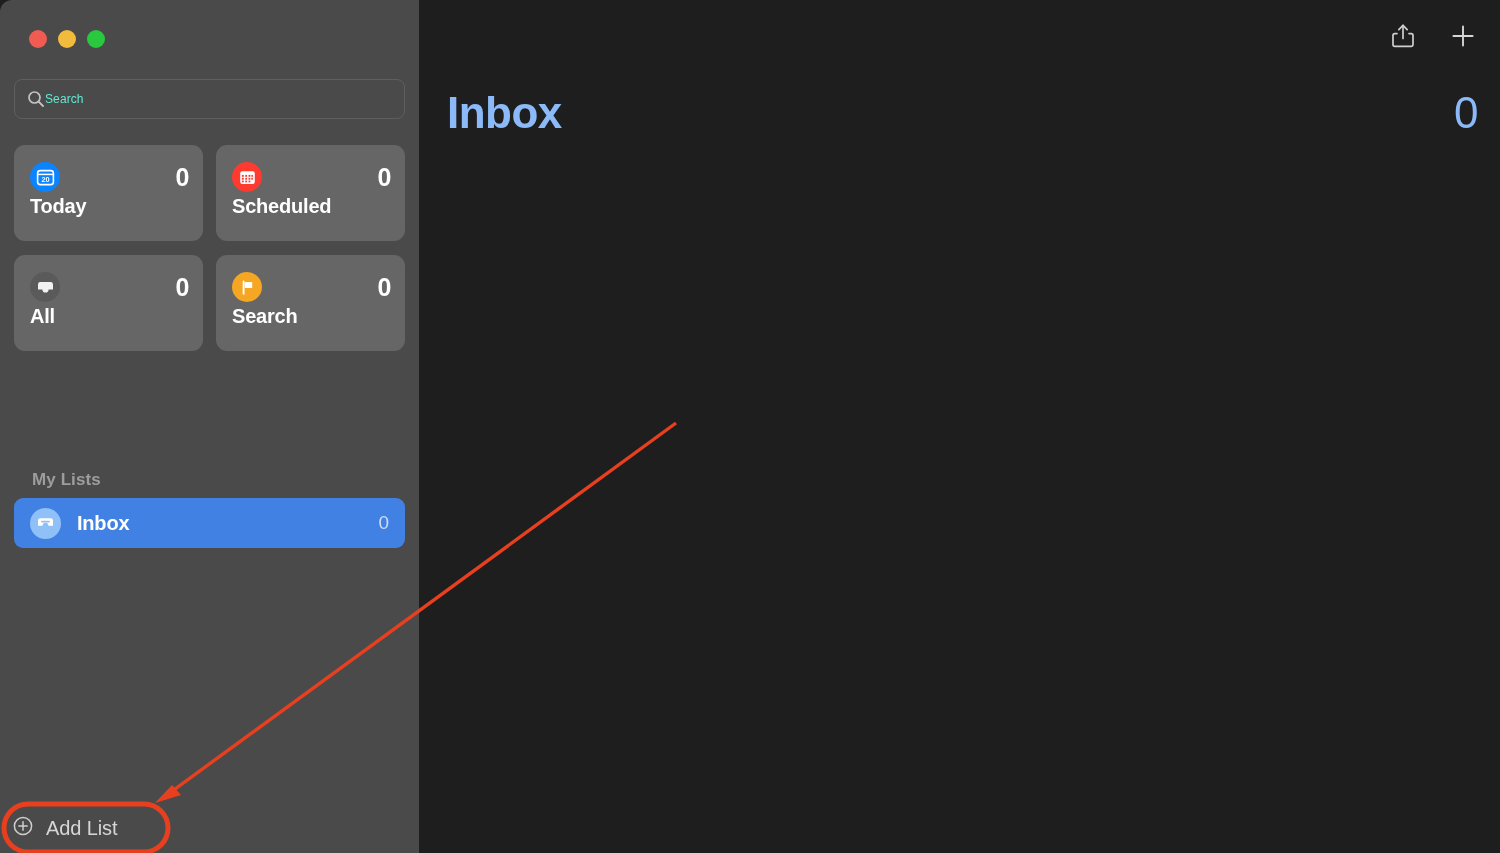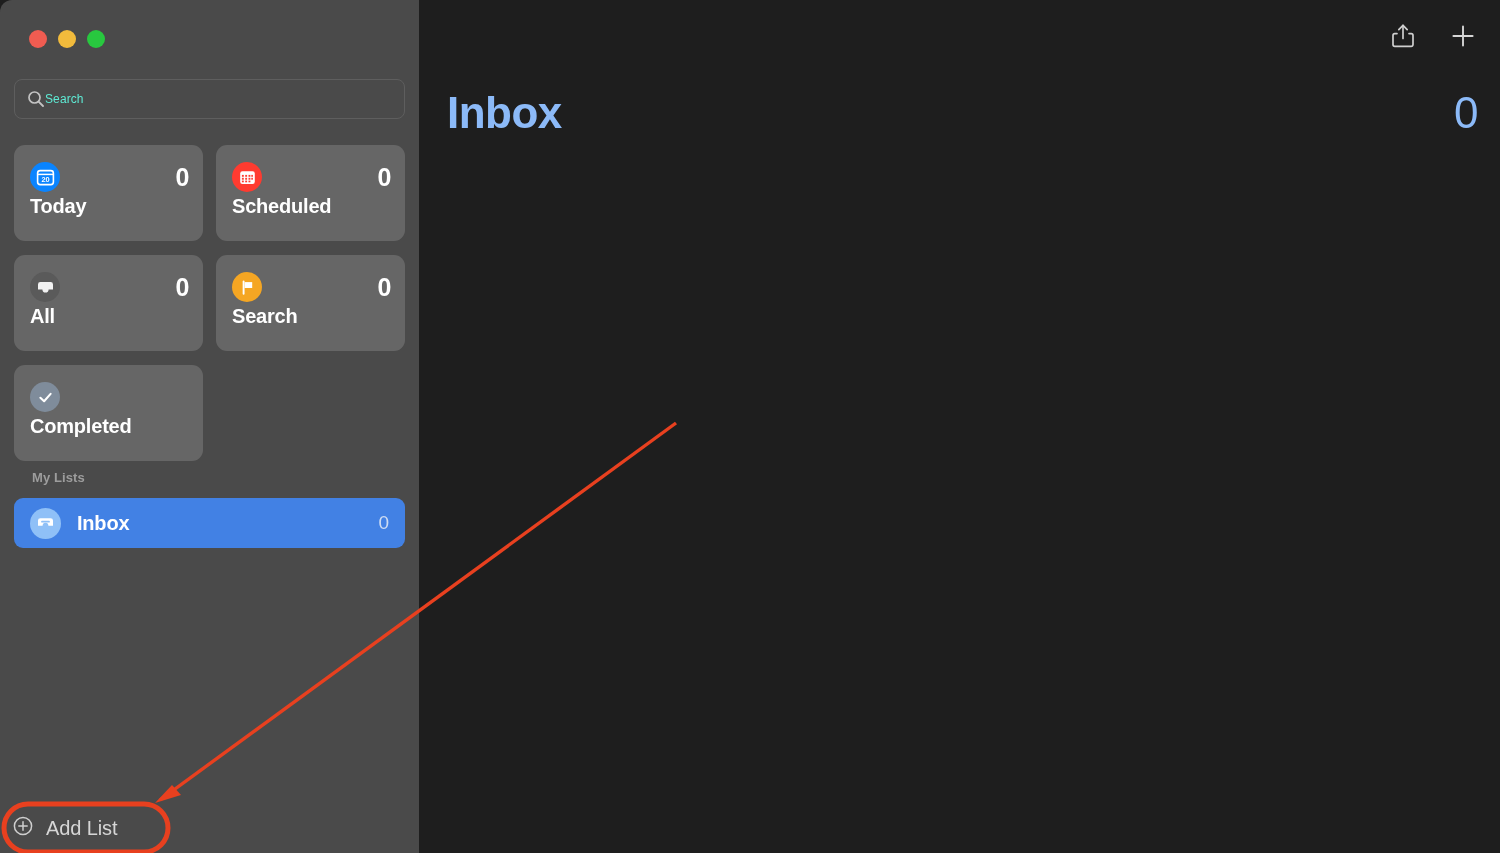--- a/index.html
+++ b/index.html
@@ -115,21 +115,21 @@
   .ic-today     { background: #0a84ff; }
   .ic-scheduled { background: #ff3b30; }
   .ic-all       { background: #5a5a5a; }
   .ic-flagged   { background: #f5a623; }
   .ic-completed { background: #7f8c9b; }
 
   .my-lists-label {
     position: absolute;
     left: 32px; top: 470px;
     color: #9d9d9d;
-    font-size: 13px;
+    font-size: 17px;
     font-weight: bold;
     letter-spacing: .1px;
   }
 
   .list-row {
     position: absolute;
     left: 14px; top: 498px;
     width: 391px; height: 50px;
     background: #4281e4;
     border-radius: 9px;
@@ -318,35 +318,20 @@
                 <path d="M6.6 4.1 h7.6 v5.9 h-7.6 z" fill="#ffffff"></path>
               </svg>
             </span>
             <span class="card-count">0</span>
           </div>
           <div class="card-label">Search</div>
         </div>
 
       </div>
 
-      <div class="smart-row">
-
-        <div class="smart-card">
-          <div class="card-top">
-            <span class="icon-circle ic-completed">
-              <svg width="19" height="19" viewBox="0 0 19 19">
-                <path d="M4.4 9.8 L8.1 13.2 L14.6 5.9" fill="none" stroke="#ffffff" stroke-width="2.1" stroke-linecap="round" stroke-linejoin="round"></path>
-              </svg>
-            </span>
-            <span class="card-count"></span>
-          </div>
-          <div class="card-label">Completed</div>
-        </div>
-
-      </div>
     </div>
 
     <div class="my-lists-label">My Lists</div>
 
     <div class="list-row">
       <span class="list-row-icon">
         <svg width="21" height="21" viewBox="0 0 21 21">
           <path d="M3 12.7 V7.6 a2.4 2.4 0 0 1 2.4-2.4 h10.2 A2.4 2.4 0 0 1 18 7.6 v5.1 H13.4 a2.9 2.9 0 0 0 -5.8 0 Z" fill="#ffffff"></path>
           <rect x="6.1" y="7.8" width="8.8" height="1.7" rx=".85" fill="#8fc0f7"></rect>
         </svg>

